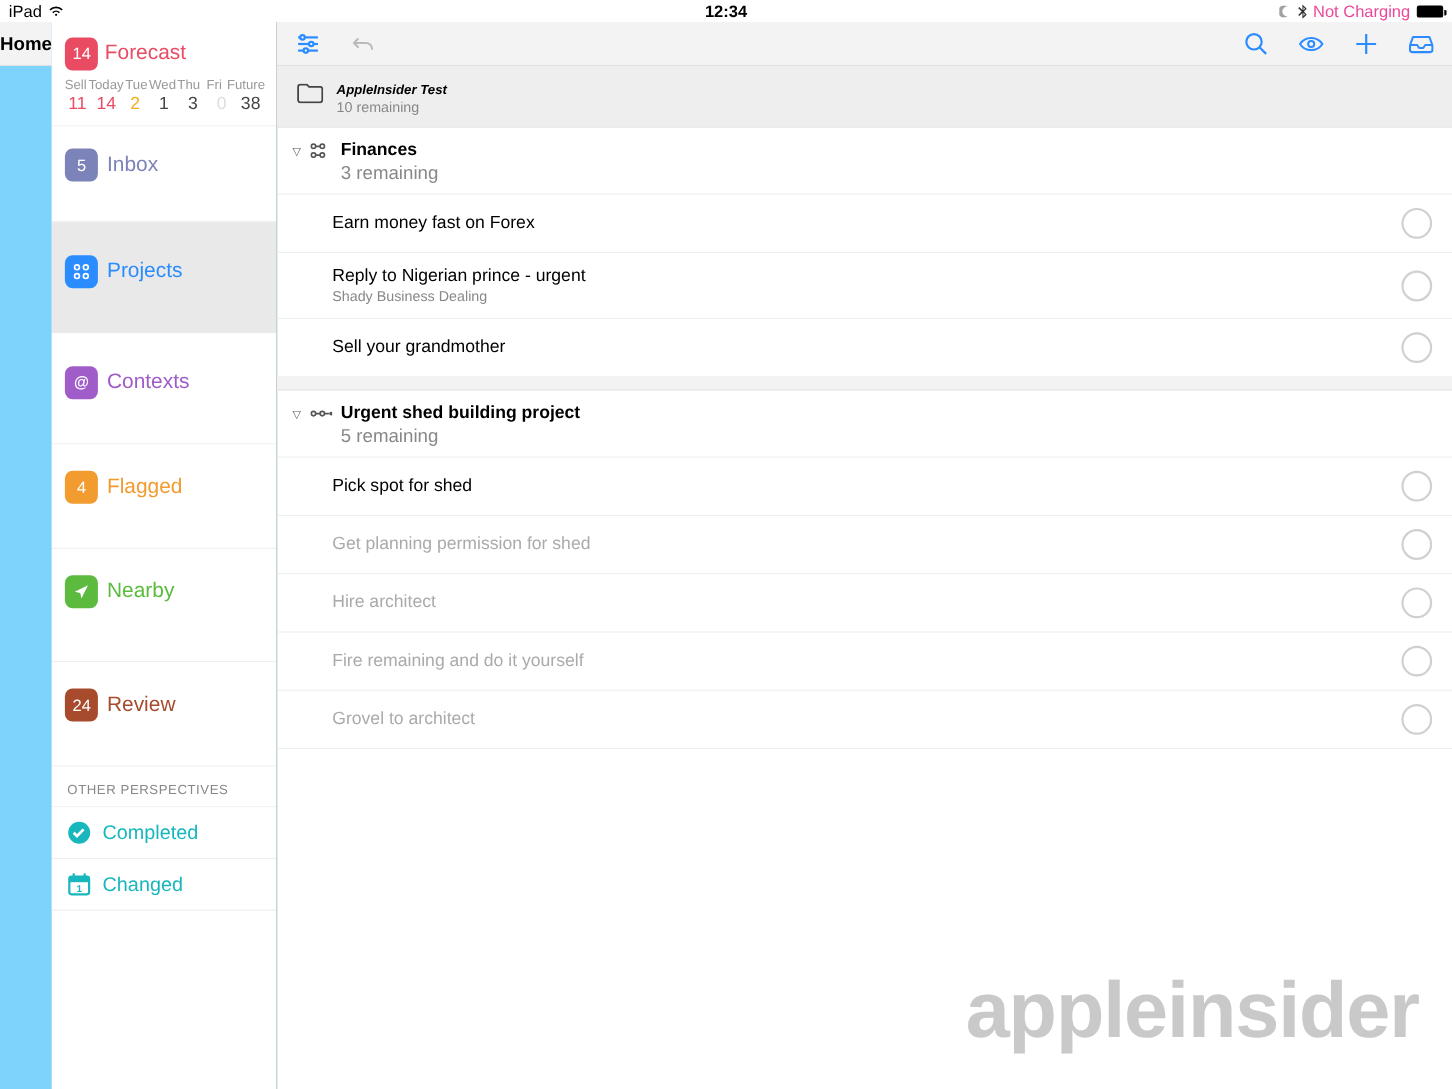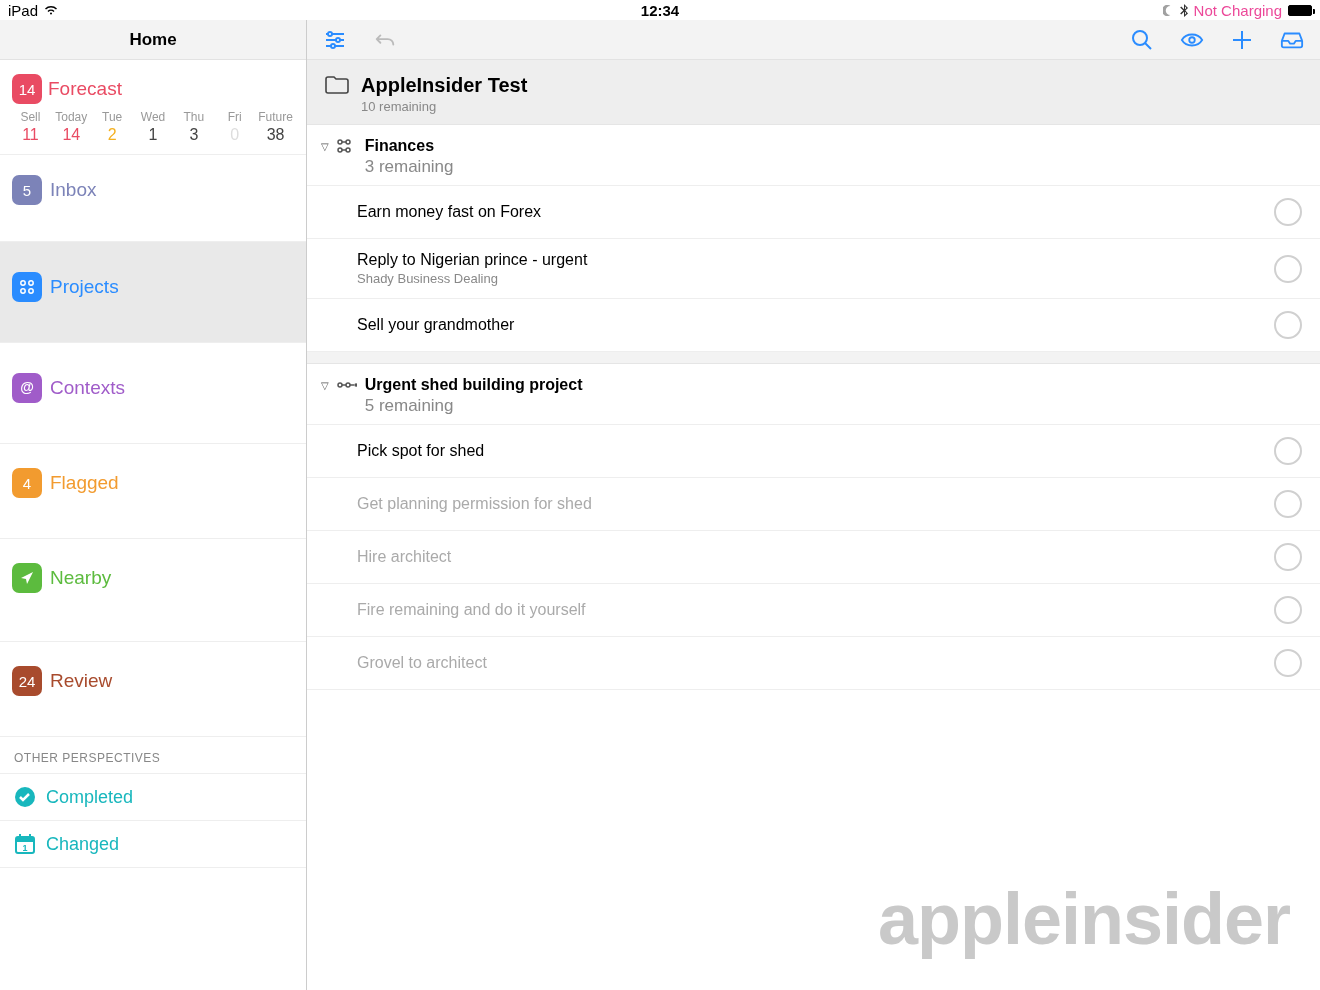--- a/index.html
+++ b/index.html
@@ -10,21 +10,21 @@
   .status-left { display: flex; align-items: center; gap: 6px; }
   .status-right { display: flex; align-items: center; gap: 6px; color: #555; }
   .status-center { position: absolute; left: 50%; transform: translateX(-50%); font-weight: 600; }
   .battery { display: inline-block; width: 24px; height: 11px; border: 1.5px solid #000; border-radius: 2px; position: relative; background: #000; }
   .battery::after { content:""; position:absolute; right:-4px; top:3px; width:2px; height:5px; background:#000; border-radius:0 1px 1px 0;}
   
   
   .app { display: flex; height: 970px; }
   
   
-  .sidebar { width: 307px; border-right: 1px solid #ccc; background: #4c1d95; display: flex; flex-direction: column; }
+  .sidebar { width: 252px; border-right: 1px solid #ccc; background: #7dd3fc; display: flex; }
   .sidebar-header { height: 40px; display:flex; align-items:center; justify-content:center; font-weight:600; font-size:17px; border-bottom:1px solid #e2e2e2; background:#f3f3f3; }
   .sidebar-body { flex:1; overflow-y:auto; background:#fff; }
   
   .side-item { display:flex; align-items:center; gap:8px; padding: 14px 12px; font-size:19px; border-bottom:1px solid #eee; background:#fff; }
   .side-item.selected { background:#e9e9e9; }
   .side-badge { width:30px; height:30px; border-radius:7px; display:flex; align-items:center; justify-content:center; color:#fff; font-size:15px; font-weight:500; }
   .side-label { font-weight:400; }
   
   .forecast-row { padding: 6px 6px 10px 6px; border-bottom:1px solid #eee; background:#fff;}
   .forecast-head { display:flex; align-items:center; gap:6px; padding:8px 6px 6px 6px;}
@@ -40,21 +40,21 @@
   .persp-icon { width:22px; height:22px; display:flex; align-items:center; justify-content:center;}
   
   
   .main { flex:1; display:flex; flex-direction:column; position:relative; }
   .toolbar { height:40px; background:#f3f3f3; border-bottom:1px solid #e2e2e2; display:flex; align-items:center; justify-content:space-between; padding:0 16px;}
   .tb-left, .tb-right { display:flex; gap:26px; align-items:center;}
   .tb-btn { width:24px; height:24px; display:flex; align-items:center; justify-content:center; }
   
   .project-header { background:#eee; padding:14px 18px 10px 18px; border-bottom:1px solid #e5e5e5; display:flex; align-items:flex-start; gap:12px;}
   .ph-icon { margin-top:2px;}
-  .ph-title { font-size:20px; font-weight:600; }
+  .ph-title { font-size:12px; font-weight:600;font-style:italic; }
   .ph-sub { font-size:13px; color:#888; margin-top:2px;}
   
   .group { border-bottom:1px solid #eee;}
   .group-head { display:flex; align-items:flex-start; gap:8px; padding:12px 14px 8px 14px;}
   .gh-disclose { margin-top:4px; font-size:10px; color:#555;}
   .gh-type { margin-top:2px;}
   .gh-title { font-size:16px; font-weight:600;}
   .gh-sub { font-size:17px; color:#888; margin-top:2px;}
   
   .task { display:flex; align-items:center; padding:12px 18px 12px 50px; border-top:1px solid #eee; font-size:16px;}

